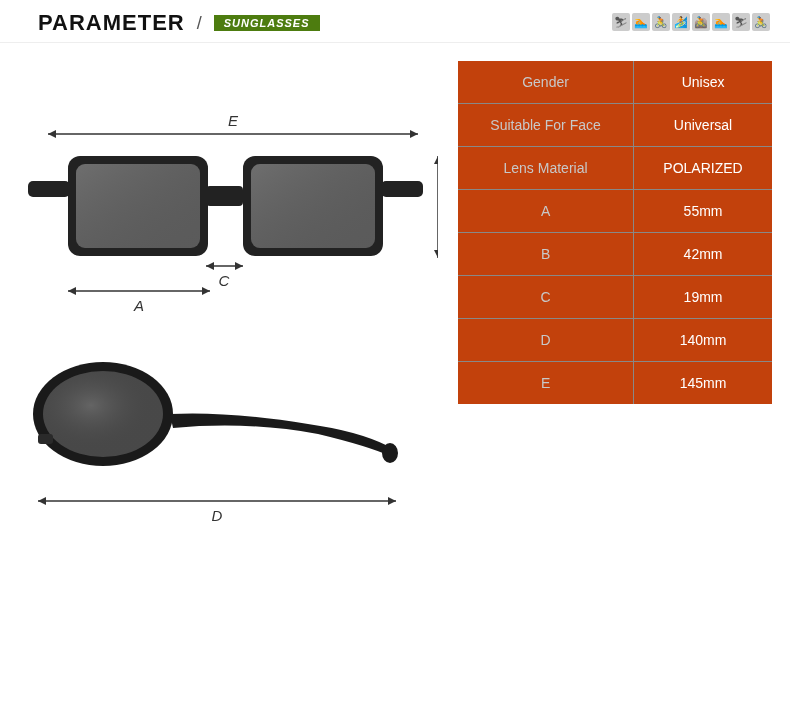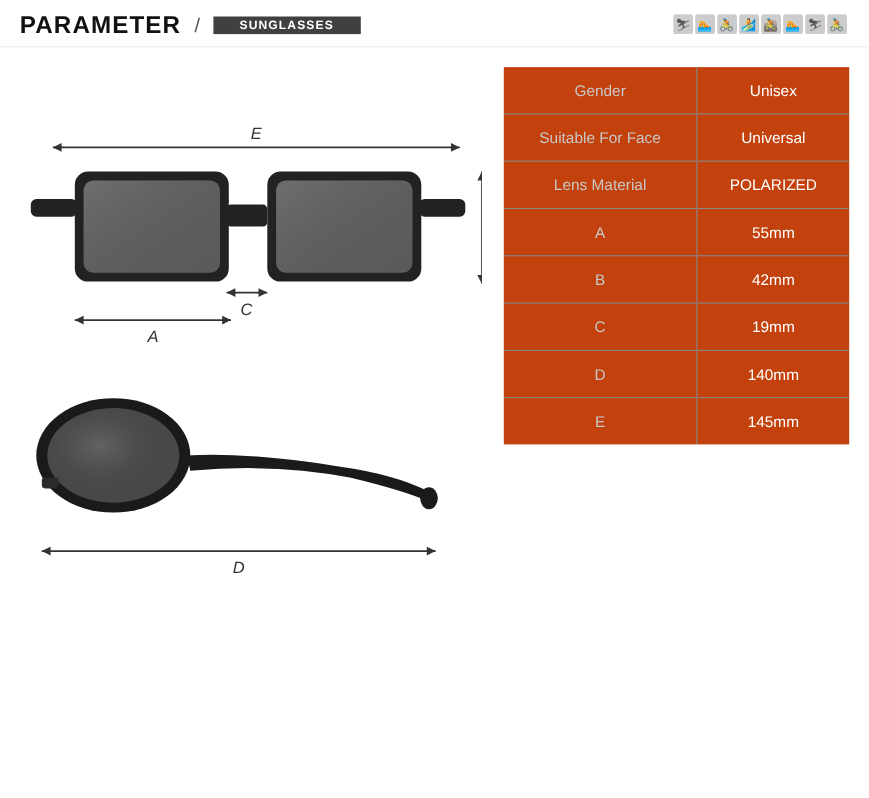--- a/index.html
+++ b/index.html
@@ -16,39 +16,41 @@
       display: flex;
       align-items: center;
       justify-content: space-between;
       padding: 10px 18px 6px 18px;
       border-bottom: 1px solid #eee;
     }
     .header-left {
       display: flex;
       align-items: center;
       gap: 8px;
+      margin-left: 20px;
     }
     .header-title {
       font-size: 22px;
       font-weight: 900;
       letter-spacing: 1px;
       color: #111;
     }
     .header-slash {
       font-size: 18px;
       color: #555;
       margin: 0 4px;
     }
     .header-badge {
-      background: #404040;
+      background: #4d7c0f;
       color: #fff;
       font-size: 11px;
       font-weight: bold;
-      padding: 2px 24px;
+      padding: 2px 10px;
       letter-spacing: 1px;
+      font-style: italic;
     }
     .header-icons {
       display: flex;
       gap: 3px;
       align-items: center;
     }
 
     
     .main {
       display: flex;

